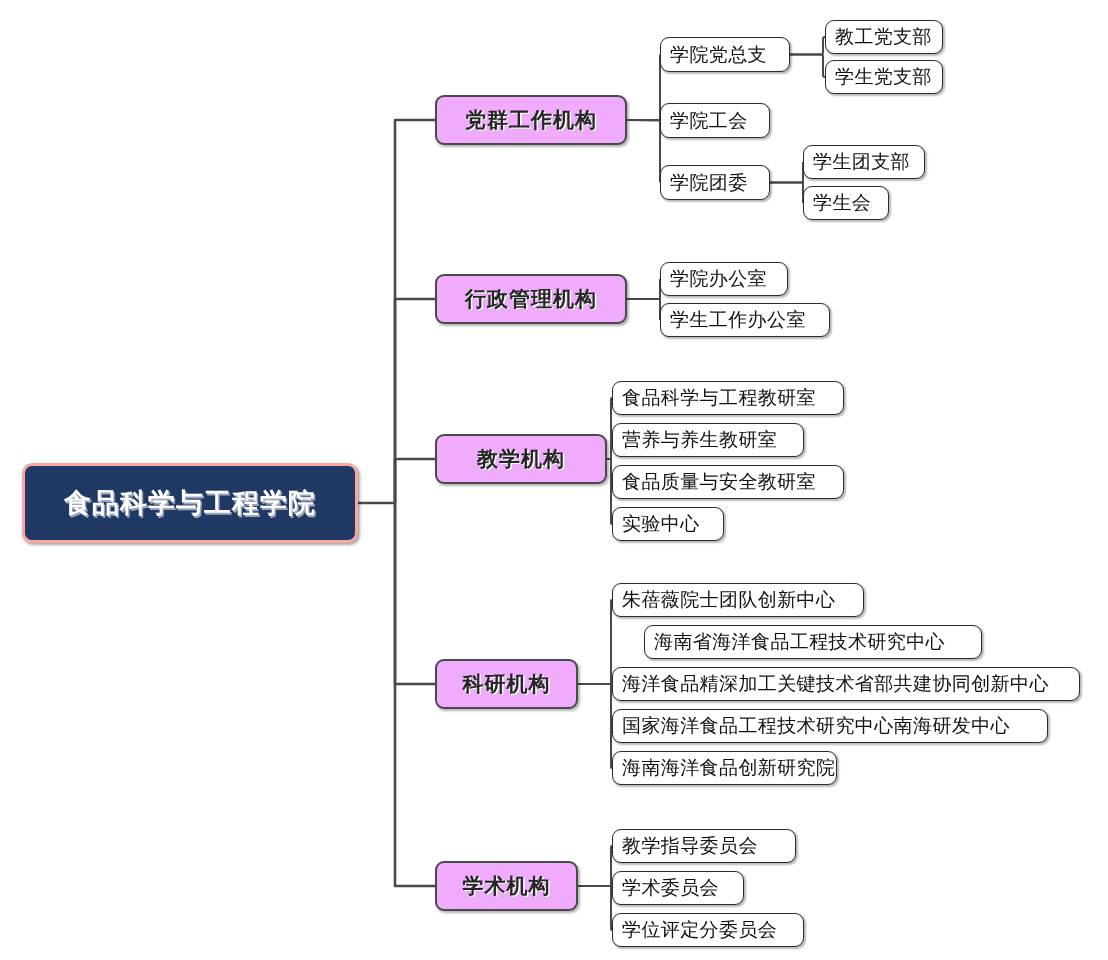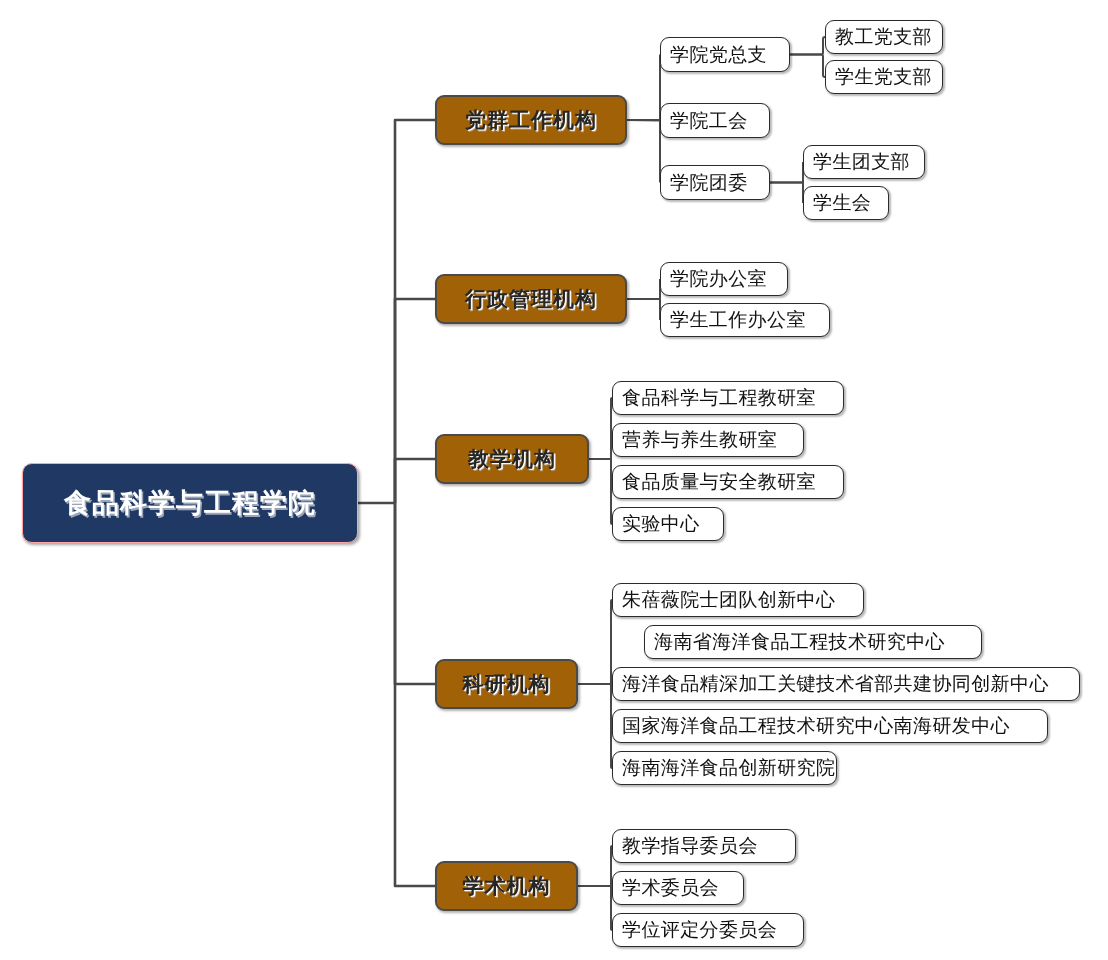--- a/index.html
+++ b/index.html
@@ -29,36 +29,36 @@
     box-sizing: border-box;
     display: flex;
     align-items: center;
     justify-content: flex-start;
     white-space: nowrap;
   }
 
   
   .node.root {
     background: #1F3864;
-    border: 1px solid #fca5a5;
+    border: 3px solid #fca5a5;
     border-radius: 10px;
     justify-content: center;
     box-shadow: 1.5px 2px 3px rgba(0,0,0,0.35);
   }
   .node.root .label {
     color: #ffffff;
     font-size: 27px;
     font-weight: bold;
     letter-spacing: 1px;
     text-shadow: 1.5px 1.5px 0 rgba(255,255,255,0.55);
   }
 
   
   .node.cat {
-    background: #a16207;
+    background: #f0abfc;
     border: 2.4px solid #4A4A4A;
     border-radius: 9px;
     justify-content: center;
     box-shadow: 1.5px 2px 2.5px rgba(0,0,0,0.3);
   }
   .node.cat .label {
     color: #262626;
     font-size: 21px;
     font-weight: bold;
     letter-spacing: 1px;
@@ -146,21 +146,21 @@
       </div>
       <div class="node cat" style="left: 435px; top: 274px; width: 192px; height: 50px;">
         <span class="label">行政管理机构</span>
       </div>
       <div class="node leaf" style="left: 660px; top: 262px; width: 128px; height: 34px;">
         <span class="label">学院办公室</span>
       </div>
       <div class="node leaf" style="left: 660px; top: 303px; width: 170px; height: 34px;">
         <span class="label">学生工作办公室</span>
       </div>
-      <div class="node cat" style="left: 435px; top: 434px; width: 154px; height: 50px; text-align: right;">
+      <div class="node cat" style="left: 435px; top: 434px; width: 172px; height: 50px; text-align: right;">
         <span class="label">教学机构</span>
       </div>
       <div class="node leaf" style="left: 612px; top: 381px; width: 232px; height: 34px;">
         <span class="label">食品科学与工程教研室</span>
       </div>
       <div class="node leaf" style="left: 612px; top: 423px; width: 192px; height: 34px;">
         <span class="label">营养与养生教研室</span>
       </div>
       <div class="node leaf" style="left: 612px; top: 465px; width: 232px; height: 34px;">
         <span class="label">食品质量与安全教研室</span>

